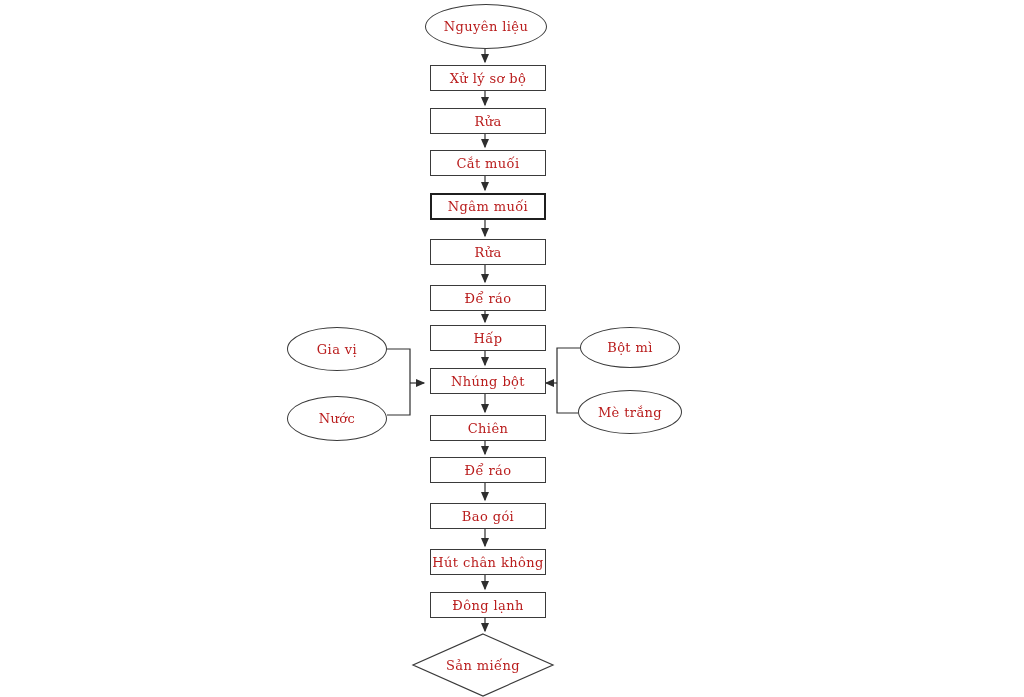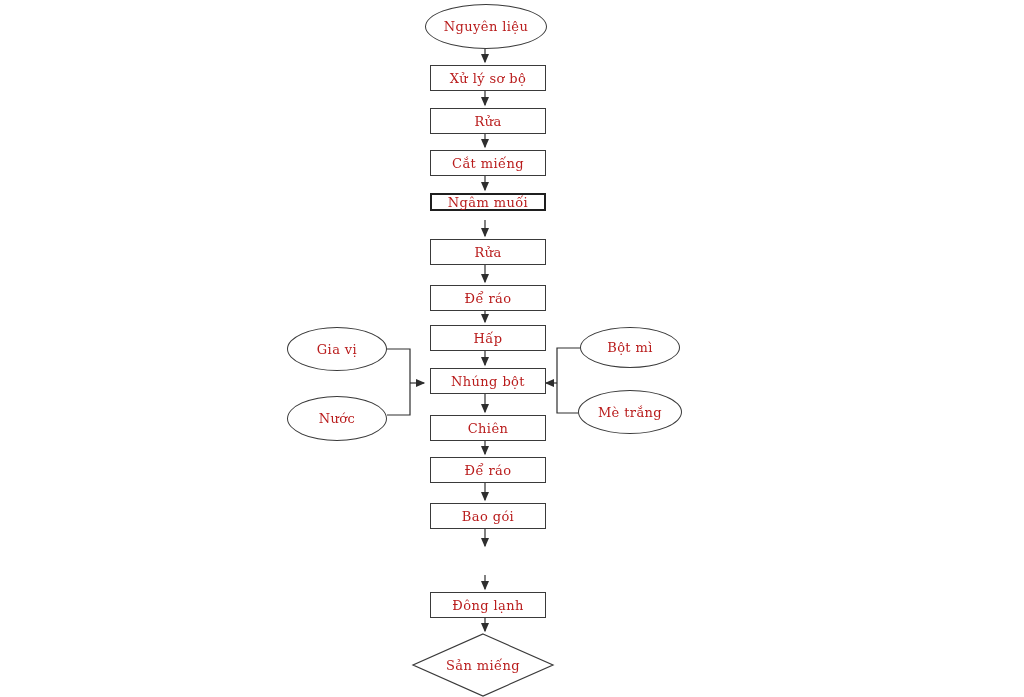--- a/index.html
+++ b/index.html
@@ -25,21 +25,21 @@
   }
   .rect   { border: 1px solid #3a3a3a; }
   .rect.bold { border: 2px solid #1f1f1f; }
   .oval   { border: 1px solid #3a3a3a; border-radius: 50%; }
   .plain  { background: transparent; }
   svg.wires { position: absolute; left: 0; top: 0; }
 
   
   .step { left: 430px; width: 116px; height: 26px; }
   #st0  { top: 65px; }  #st1  { top: 108px; } #st2  { top: 150px; }
-  #st3  { top: 193px; height: 18px; text-align: center; } #st4  { top: 239px; } #st5  { top: 285px; }
+  #st3  { top: 193px; height: 27px; text-align: center; } #st4  { top: 239px; } #st5  { top: 285px; }
   #st6  { top: 325px; } #st7  { top: 368px; } #st8  { top: 415px; }
   #st9  { top: 457px; } #st10 { top: 503px; } #st11 { top: 549px; }
   #st12 { top: 592px; }
 </style>
 </head>
 <body>
 
 <div id="canvas">
 
   <svg class="wires" width="1024" height="697" viewBox="0 0 1024 697">
@@ -79,21 +79,21 @@
     <span>Nguyên liệu</span>
   </div>
 
   <div id="st0" class="node rect step">
     <span>Xử lý sơ bộ</span>
     </div>
   <div id="st1" class="node rect step">
     <span>Rửa</span>
     </div>
   <div id="st2" class="node rect step">
-    <span>Cắt miếng</span>
+    <span>Cắt muối</span>
     </div>
   <div id="st3" class="node rect step bold">
     <span>Ngâm muối</span>
     </div>
   <div id="st4" class="node rect step">
     <span>Rửa</span>
     </div>
   <div id="st5" class="node rect step">
     <span>Để ráo</span>
     </div>
@@ -104,20 +104,23 @@
     <span>Nhúng bột</span>
     </div>
   <div id="st8" class="node rect step">
     <span>Chiên</span>
     </div>
   <div id="st9" class="node rect step">
     <span>Để ráo</span>
     </div>
   <div id="st10" class="node rect step">
     <span>Bao gói</span>
+    </div>
+  <div id="st11" class="node rect step">
+    <span>Hút chân không</span>
     </div>
   <div id="st12" class="node rect step">
     <span>Đông lạnh</span>
     </div>
 
   <div class="node oval" style="left:287px; top:327px; width:100px; height:44px;">
     <span>Gia vị</span>
   </div>
   <div class="node oval" style="left:287px; top:396px; width:100px; height:45px;">
     <span>Nước</span>

